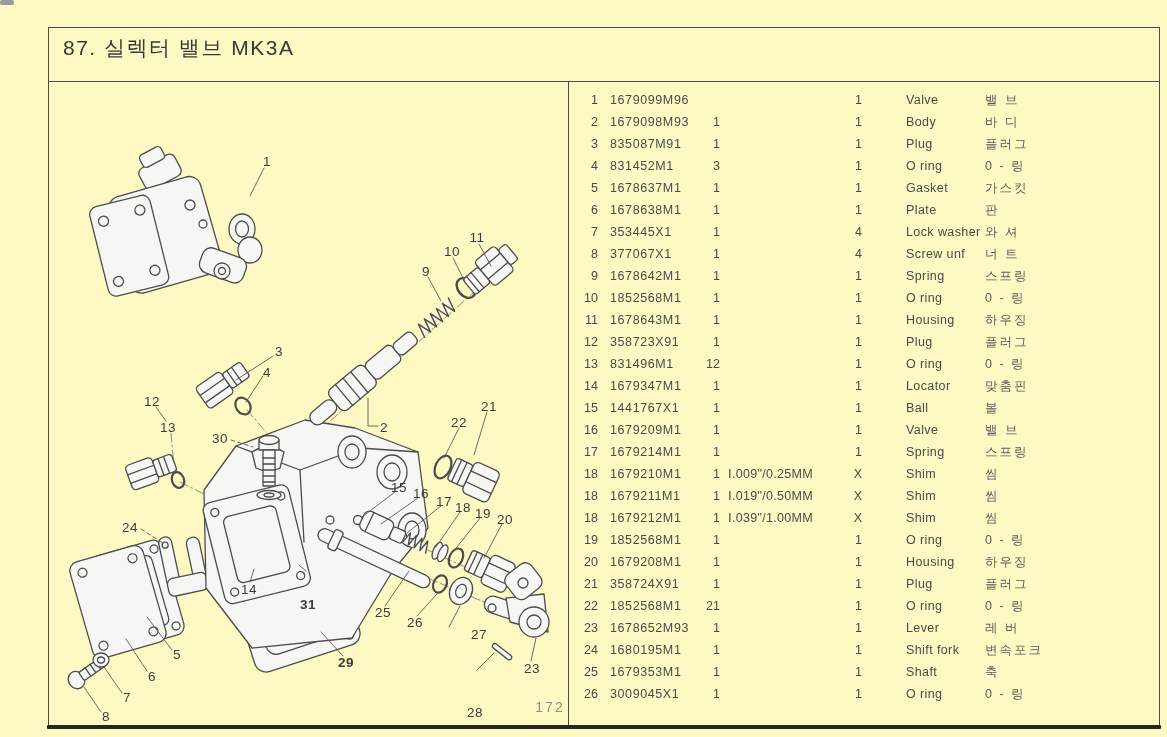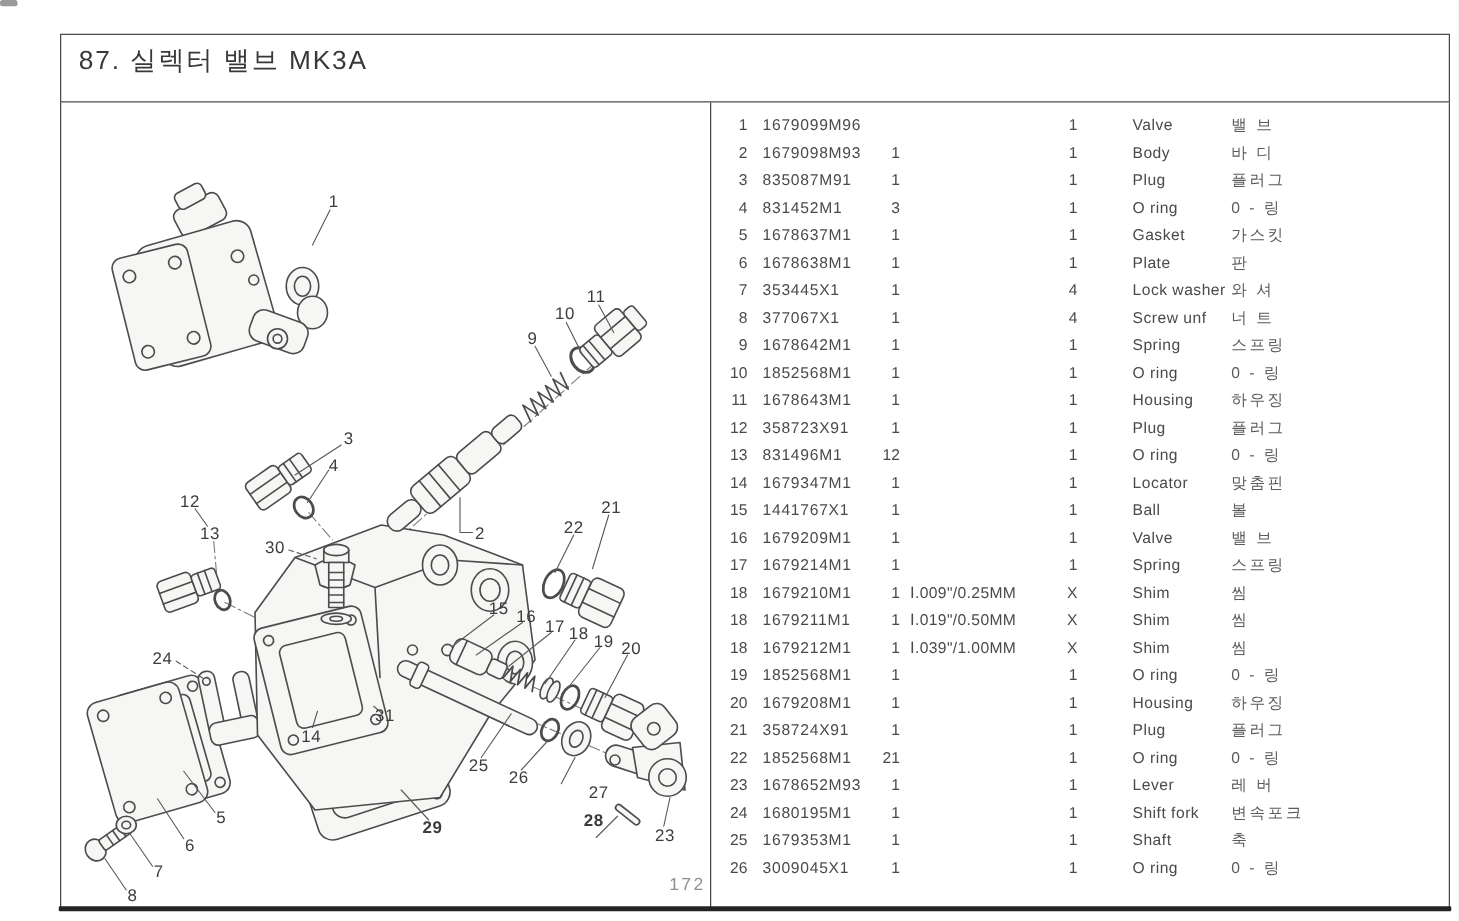--- a/index.html
+++ b/index.html
@@ -1,18 +1,18 @@
 <!DOCTYPE html>
 <html><head>
 <meta charset="utf-8">
 <style>
   html,body{margin:0;padding:0;background:#e8e8e6;}
   .page{
     position:relative;width:1167px;height:737px;overflow:hidden;
-    background:#ffffff;
+    background:#fef9c3;
     font-family:"Liberation Sans","DejaVu Sans",sans-serif;
     color:#454545;
   }
   
   .smudge{position:absolute;left:0;top:0;width:14px;height:5px;background:#9a9a98;border-radius:2px;}
   
   .titlebox{position:absolute;left:48px;top:27px;width:1112px;height:55px;border:1.4px solid #4a4a4a;box-sizing:border-box;}
   .contentframe{position:absolute;left:48px;top:82px;width:1112px;height:645px;border:1.4px solid #4a4a4a;border-top:none;box-sizing:border-box;}
   .divider{position:absolute;left:568px;top:82px;width:1.4px;height:645px;background:#4a4a4a;}
   .bottombar{position:absolute;left:47px;top:725px;width:1114px;height:4px;background:#242424;border-radius:1px;}
@@ -342,24 +342,24 @@
       <div class="callout" style="left: 463px; top: 507px;">18</div>
       <div class="callout" style="left: 483px; top: 513px;">19</div>
       <div class="callout" style="left: 505px; top: 519px;">20</div>
       <div class="callout" style="left: 489px; top: 406px;">21</div>
       <div class="callout" style="left: 459px; top: 422px;">22</div>
       <div class="callout" style="left: 532px; top: 668px;">23</div>
       <div class="callout" style="left: 130px; top: 527px;">24</div>
       <div class="callout" style="left: 383px; top: 612px;">25</div>
       <div class="callout" style="left: 415px; top: 622px;">26</div>
       <div class="callout" style="left: 447px; top: 634px; margin-left: 32px;">27</div>
-      <div class="callout" style="left: 475px; top: 656px; font-weight: bold;">28</div>
+      <div class="callout" style="left: 475px; top: 712px;">28</div>
       <div class="callout" style="left: 346px; top: 662px; font-weight: bold;">29</div>
       <div class="callout" style="left: 220px; top: 438px;">30</div>
-      <div class="callout" style="left: 308px; top: 572px;">31</div>
+      <div class="callout" style="left: 308px; top: 604px; font-weight: bold;">31</div>
     </div>
 
   <div class="tablebox">
       <div class="trow">
         <span class="c c-ref">1</span>
         <span class="c c-part">1679099M96</span>
         <span class="c c-qty"></span>
         <span class="c c-size"></span>
         <span class="c c-q2">1</span>
         <span class="c c-en">Valve</span>

